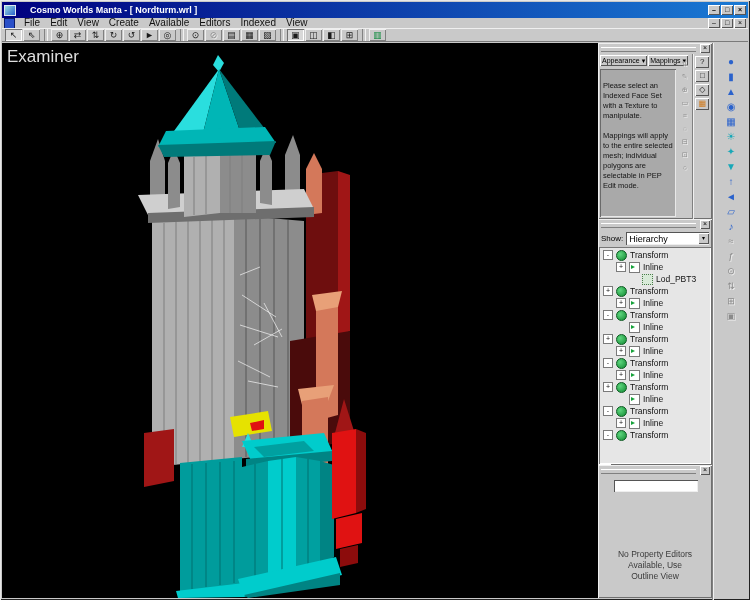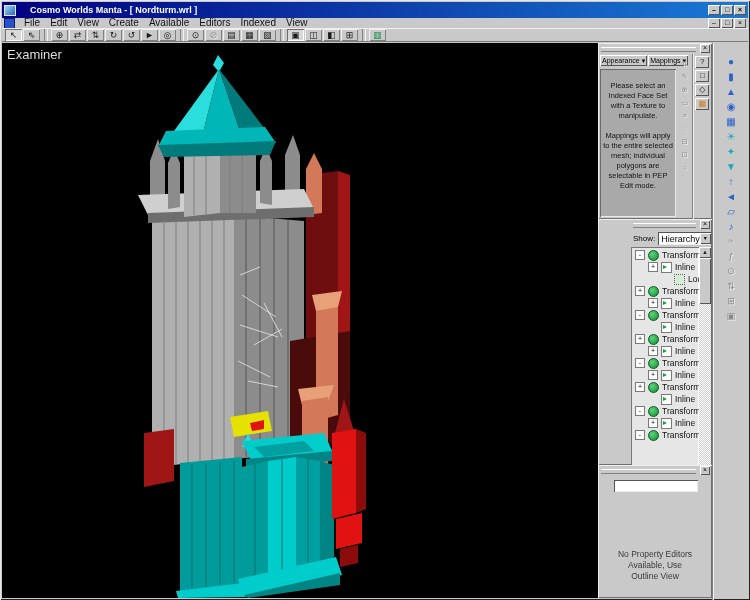--- a/index.html
+++ b/index.html
@@ -22,21 +22,21 @@
   .menubar .spacer{flex:1;}
   .toolbar{position:absolute;left:2px;top:28px;right:2px;height:14px;display:flex;align-items:center;
     padding-left:3px;box-shadow:inset 0 1px 0 #efefef, inset 0 -1px 0 #7a7a7a;}
   .tb-btn{width:17px;height:12px;line-height:12px;text-align:center;font-size:9px;color:#1a1a1a;
     box-shadow:inset 1px 1px 0 #efefef,inset -1px -1px 0 #808080;margin-right:1px;background:var(--chrome);}
   .tb-btn.pressed{box-shadow:inset 1px 1px 0 #707070,inset -1px -1px 0 #fff;background:#d8d8d8;}
   .tb-btn.disabled{color:#8d8d8d;text-shadow:1px 1px 0 #eee;}
   .tb-sep{width:2px;height:12px;margin:0 3px;border-left:1px solid #828282;border-right:1px solid #f2f2f2;}
   
   .viewport{position:absolute;left:2px;top:43px;width:596px;height:555px;background:var(--viewport-bg,#000);}
-  .examiner-label{position:absolute;left:5px;top:4px;color:#dedede;font-size:13px;z-index:2;}
+  .examiner-label{position:absolute;left:5px;top:4px;color:#dedede;font-size:17px;z-index:2;}
   .viewport svg{position:absolute;inset:0;width:100%;height:100%;}
   
   .cy1{fill:var(--m-cyan1)} .cy2{fill:var(--m-cyan2)} .cy3{fill:var(--m-cyan3)} .cy4{fill:var(--m-cyan4)}
   .cy5{fill:var(--m-cyan5)} .cy6{fill:var(--m-cyan6)} .cy7{fill:var(--m-cyan7)}
   .g1{fill:var(--m-gray1)} .g2{fill:var(--m-gray2)} .g3{fill:var(--m-gray3)} .g4{fill:var(--m-gray4)}
   .r1{fill:var(--m-red1)} .r2{fill:var(--m-red2)} .r3{fill:var(--m-red3)} .r4{fill:var(--m-red4)}
   .mar{fill:var(--m-maroon)} .s1{fill:var(--m-salmon1)} .s2{fill:var(--m-salmon2)} .yel{fill:var(--m-yellow)}
   .lnD{stroke:#7e7e7e;stroke-width:1;fill:none} .lnD2{stroke:#565656;stroke-width:1;fill:none}
   .trc{stroke:#e8e8e8;stroke-width:0.8;fill:none} .lnC{stroke:#007070;stroke-width:1;fill:none}
   
@@ -47,35 +47,35 @@
     border-top:1px solid #fff;border-bottom:1px solid #808080;}
   .close-x{position:absolute;right:2px;top:1px;width:10px;height:9px;font-size:7px;line-height:8px;text-align:center;
     background:var(--chrome);box-shadow:inset 1px 1px 0 #fff,inset -1px -1px 0 #555;color:#000;}
   .p1-body{display:flex;height:calc(100% - 11px);}
   .p1-left{width:80px;display:flex;flex-direction:column;}
   .dd-row{display:flex;gap:1px;padding:1px 2px;}
   .dd-btn{font-size:7px;height:11px;line-height:11px;padding:0 2px;background:var(--chrome);
     box-shadow:inset 1px 1px 0 #fff,inset -1px -1px 0 #555;white-space:nowrap;}
   .msg-area{flex:1;margin:2px;background:var(--message-bg,#a9a9a9);
     box-shadow:inset 1px 1px 0 #6a6a6a,inset -1px -1px 0 #e8e8e8;
-    font-size:7.5px;color:#141414;text-align:center;padding:12px 3px 4px 3px;line-height:1.35;}
+    font-size:7.5px;color:#141414;padding:12px 3px 4px 3px;line-height:1.35;}
   .msg-area div{margin-bottom:9px;}
   .p1-tools{width:14px;display:flex;flex-direction:column;align-items:center;padding-top:4px;gap:2px;}
   .side-tool{width:11px;height:11px;line-height:11px;text-align:center;font-size:7px;color:#8d8d8d;text-shadow:1px 1px 0 #eee;}
   .mini-col{width:20px;display:flex;flex-direction:column;align-items:center;padding-top:2px;gap:2px;
     border-left:1px solid #808080;box-shadow:inset 1px 0 0 #f0f0f0;}
   .mini-btn{width:14px;height:12px;line-height:12px;text-align:center;font-size:8px;background:var(--chrome);
     box-shadow:inset 1px 1px 0 #fff,inset -1px -1px 0 #555;color:#222;}
   
   .show-row{display:flex;align-items:center;gap:3px;padding:2px 3px;font-size:8px;}
   .combo{flex:1;height:13px;background:#fff;box-shadow:inset 1px 1px 0 #555,inset -1px -1px 0 #eee;
     display:flex;align-items:center;font-size:9px;padding-left:3px;color:#000;}
   .combo-arrow{margin-left:auto;width:11px;height:11px;background:var(--chrome);
     box-shadow:inset 1px 1px 0 #fff,inset -1px -1px 0 #555;font-size:6px;line-height:11px;text-align:center;}
-  .tree-wrap{display:flex;height:239px;margin:0 1px;}
+  .tree-wrap{display:flex;height:239px;margin:0 1px;flex-direction:column;}
   .tree{flex:1;background:var(--tree-bg,#e6e6e6);box-shadow:inset 1px 1px 0 #777,inset -1px -1px 0 #fff;
     overflow:hidden;padding-top:2px;}
   .tree-row{height:12px;display:flex;align-items:center;gap:3px;font-size:8.5px;color:#111;white-space:nowrap;}
   .expand-box{width:8px;height:8px;background:#fff;border:1px solid #7a7a7a;font-size:7px;line-height:7px;text-align:center;flex:0 0 auto;}
   .expand-box.hidden{visibility:hidden;}
   .node-icon{width:9px;height:9px;flex:0 0 auto;position:relative;}
   .node-icon.transform{background:radial-gradient(circle at 35% 35%,#5ed67e,#128a32);border-radius:50%;border:1px solid #0a5a20;}
   .node-icon.inline{background:#fff;border:1px solid #7a7a7a;}
   .node-icon.inline::after{content:"";position:absolute;left:1px;top:2px;border-left:4px solid #16a23a;
     border-top:2px solid transparent;border-bottom:2px solid transparent;}
@@ -281,21 +281,21 @@
           </div>
         <div class="mini-col">
             <span class="mini-btn">?</span>
             <span class="mini-btn">□</span>
             <span class="mini-btn">◇</span>
             <span class="mini-btn" style="color: rgb(208, 120, 24);">▦</span>
           </div>
       </div>
     </div>
 
-    <div class="panel" style="height:246px;padding-left:32px;">
+    <div class="panel" style="height:246px;">
       <div class="panel-head">
         <span class="grip"></span>
         <span class="close-x">×</span>
       </div>
       <div class="show-row">
         <span>Show:</span>
         <span class="combo">
           <span>Hierarchy</span>
           <span class="combo-arrow">▾</span>
         </span>

